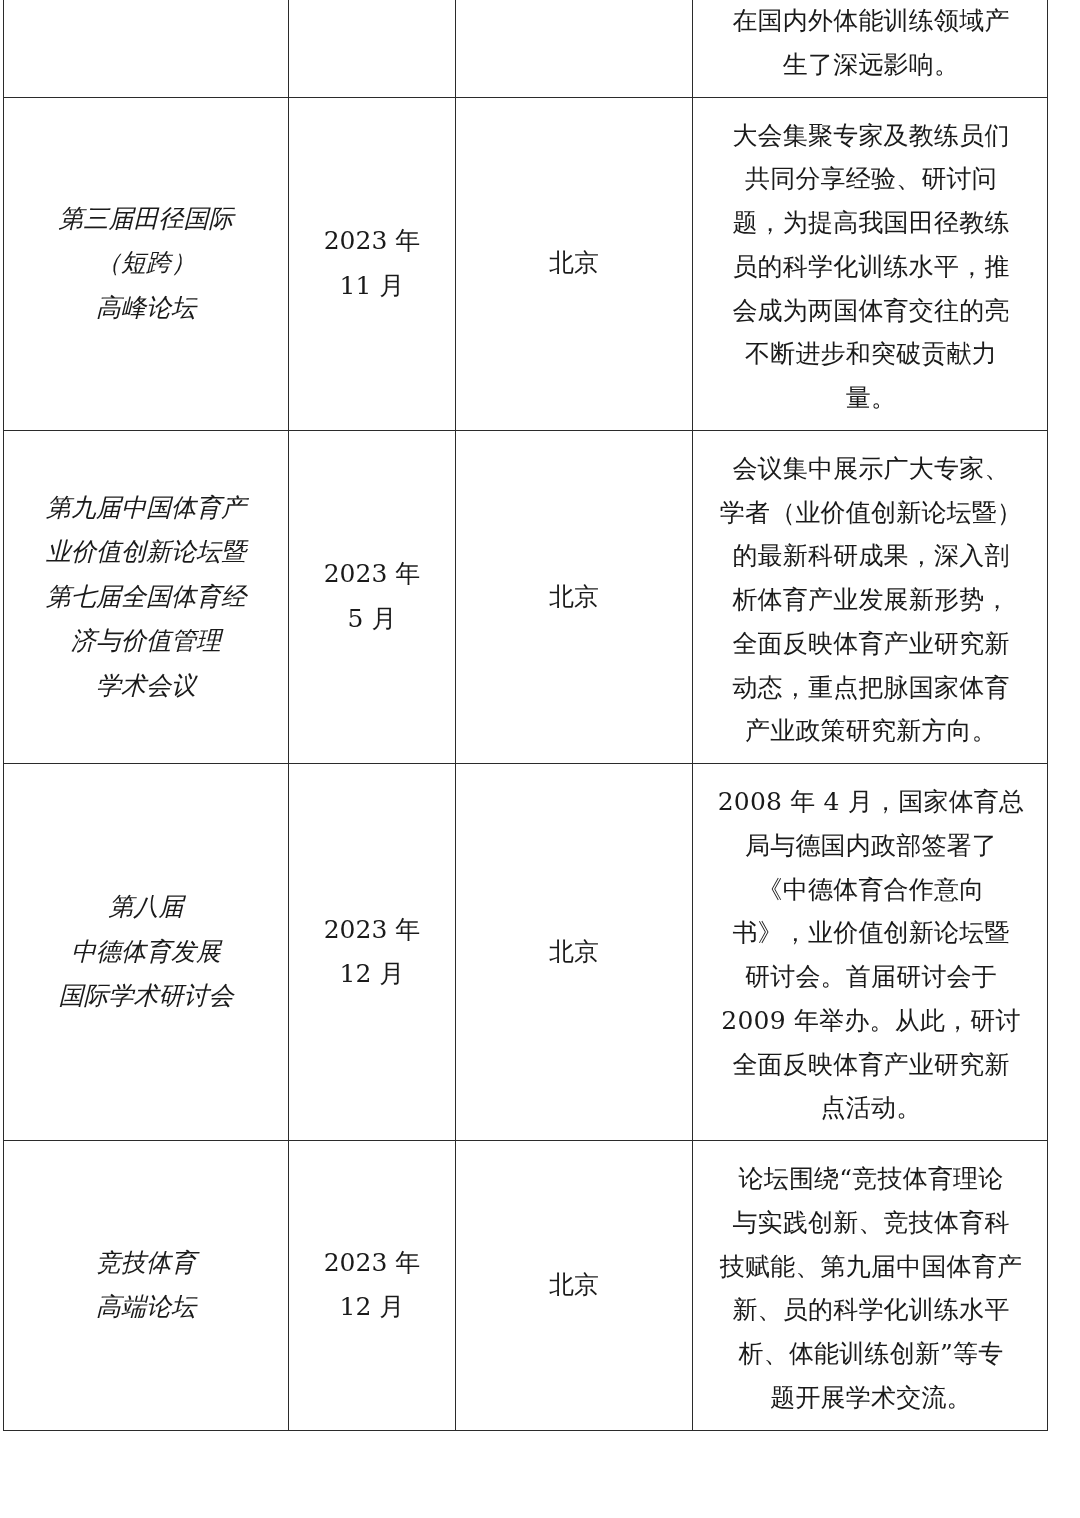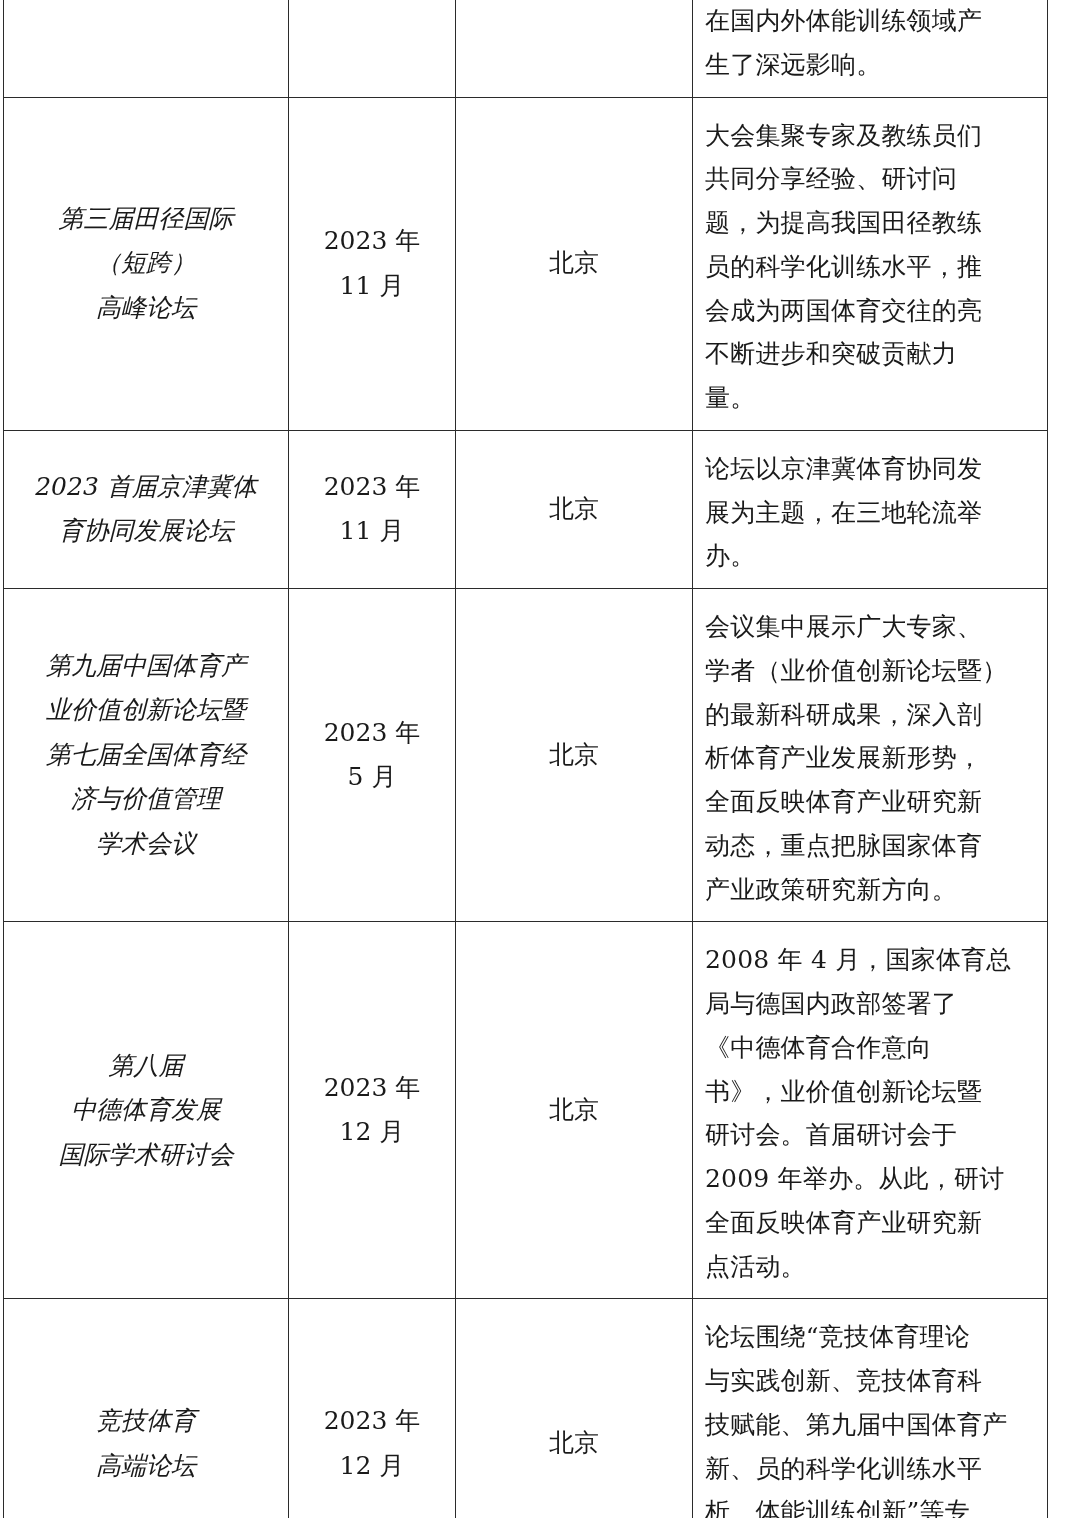--- a/index.html
+++ b/index.html
@@ -39,21 +39,21 @@
   }
   .cell-inner {
     padding: 10px 14px;
     font-size: 25px;
     line-height: 1.78;
   }
   .center {
     text-align: center;
   }
   .desc .cell-inner {
-    text-align: left;
+    text-align: center;
     padding: 16px 10px 10px 12px;
     line-height: 1.75;
     letter-spacing: 0.2px;
   }
   .date .cell-inner {
     line-height: 1.78;
   }
   .name .cell-inner {
     line-height: 1.78;
     font-style: italic;
@@ -120,44 +120,20 @@
             <span class="nowrap-line">共同分享经验、研讨问</span>
             <span class="nowrap-line">题，为提高我国田径教练</span>
             <span class="nowrap-line">员的科学化训练水平，推</span>
             <span class="nowrap-line">会成为两国体育交往的亮</span>
             <span class="nowrap-line">不断进步和突破贡献力</span>
             <span class="nowrap-line">量。</span>
           </div>
         </td>
       </tr>
 
-      <tr>
-        <td class="name center">
-          <div class="cell-inner">
-            <span class="nowrap-line">2023 首届京津冀体</span>
-            <span class="nowrap-line">育协同发展论坛</span>
-          </div>
-        </td>
-        <td class="date center">
-          <div class="cell-inner">
-            <span class="nowrap-line">2023 年</span>
-            <span class="nowrap-line">11 月</span>
-          </div>
-        </td>
-        <td class="place center">
-          <div class="cell-inner">北京</div>
-        </td>
-        <td class="desc">
-          <div class="cell-inner">
-            <span class="nowrap-line">论坛以京津冀体育协同发</span>
-            <span class="nowrap-line">展为主题，在三地轮流举</span>
-            <span class="nowrap-line">办。</span>
-          </div>
-        </td>
-      </tr>
 
       <tr>
         <td class="name center">
           <div class="cell-inner">
             <span class="nowrap-line">第九届中国体育产</span>
             <span class="nowrap-line">业价值创新论坛暨</span>
             <span class="nowrap-line">第七届全国体育经</span>
             <span class="nowrap-line">济与价值管理</span>
             <span class="nowrap-line">学术会议</span>
           </div>

